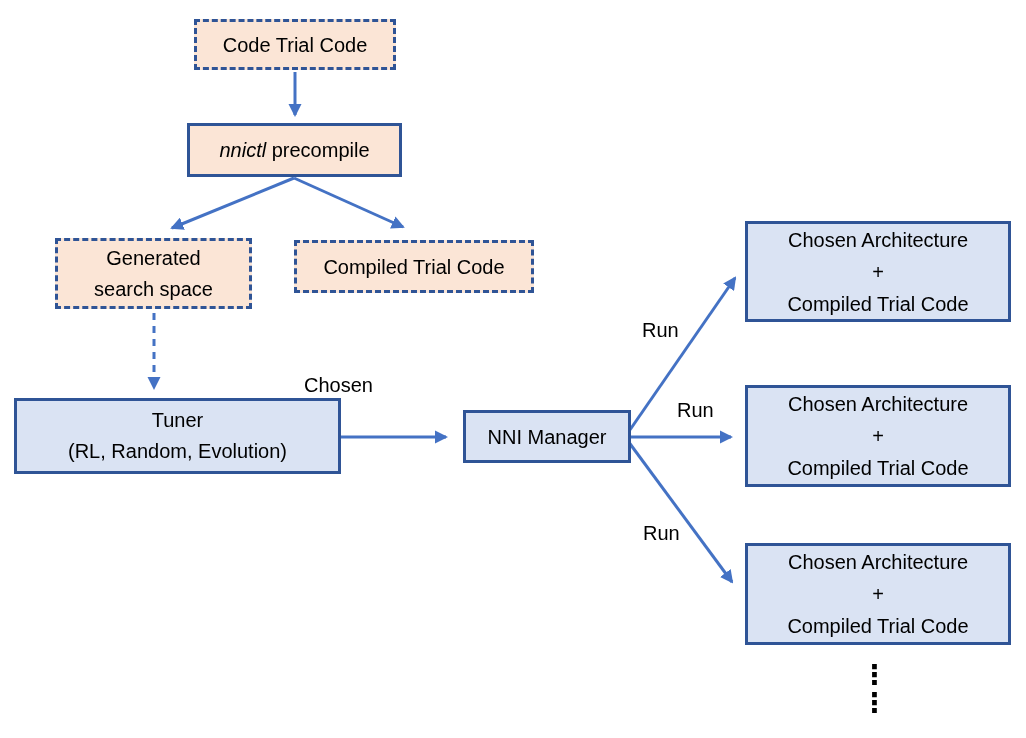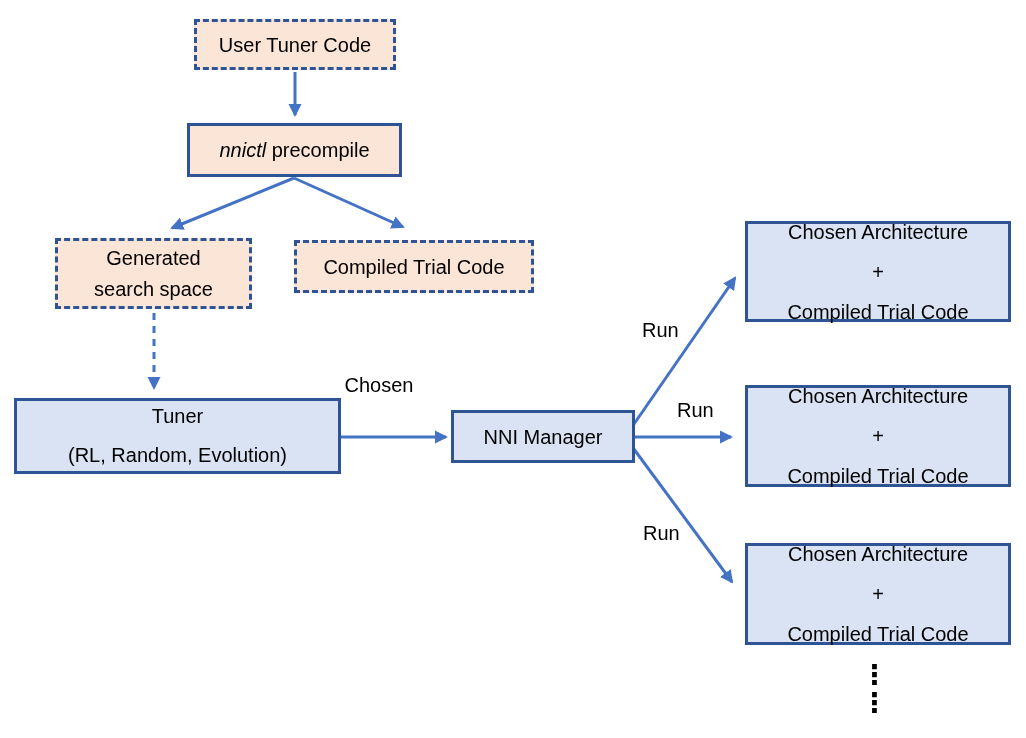--- a/index.html
+++ b/index.html
@@ -23,26 +23,25 @@
     position:absolute;
     box-sizing:border-box;
     display:flex;flex-direction:column;
     align-items:center;justify-content:center;
     text-align:center;
     font-size:20px;
     line-height:1.5;
   }
   .peach-solid{background:var(--peach);border:3px solid var(--border);}
   .peach-dashed{background:var(--peach);border:3px dashed var(--border);}
-  .blue-solid{background:var(--bluefill);border:3px solid var(--border);gap:8px;}
+  .blue-solid{background:var(--bluefill);border:3px solid var(--border);}
   .flabel{
     position:absolute;
     font-size:20px;
     line-height:1.25;
-    text-align:center;
     white-space:nowrap;
   }
   .ellipsis-col{
     position:absolute;
     display:flex;flex-direction:column;align-items:center;
     gap:2px;
     font-size:27px;
     font-weight:bold;
     line-height:0.95;
     letter-spacing:0;
@@ -66,42 +65,42 @@
       <line x1="294" y1="178" x2="403" y2="227" marker-end="url(#ah)"></line>
       <line x1="154" y1="313" x2="154" y2="388" stroke-dasharray="7 6" marker-end="url(#ah)"></line>
       <line x1="297" y1="437" x2="446" y2="437" marker-end="url(#ah)"></line>
       <line x1="625" y1="437" x2="735" y2="278" marker-end="url(#ah)"></line>
       <line x1="625" y1="437" x2="731" y2="437" marker-end="url(#ah)"></line>
       <line x1="625" y1="437" x2="732" y2="582" marker-end="url(#ah)"></line>
     </g>
   </svg>
 
   <div class="box peach-dashed" style="left:194px;top:19px;width:202px;height:51px;">
-    <span>User Tuner Code</span>
+    <span>Code Trial Code</span>
   </div>
 
   <div class="box peach-solid" style="left:187px;top:123px;width:215px;height:54px;">
     <span><span class="italic">nnictl</span><span> precompile</span></span>
   </div>
 
   <div class="box peach-dashed" style="left:55px;top:238px;width:197px;height:71px;line-height:1.55;">
     <span>Generated</span>
     <span>search space</span>
   </div>
 
   <div class="box peach-dashed" style="left:294px;top:240px;width:240px;height:53px;">
     <span>Compiled Trial Code</span>
   </div>
 
   <div class="box blue-solid" style="left:14px;top:398px;width:327px;height:76px;line-height:1.55;">
     <span>Tuner</span>
     <span>(RL, Random, Evolution)</span>
   </div>
 
-  <div class="box blue-solid" style="left:451px;top:410px;width:184px;height:53px;text-align:right;">
+  <div class="box blue-solid" style="left:463px;top:410px;width:168px;height:53px;text-align:right;">
     <span>NNI Manager</span>
   </div>
 
   <div class="box blue-solid" style="left:745px;top:221px;width:266px;height:101px;line-height:1.6;">
     <span>Chosen Architecture</span>
     <span>+</span>
     <span>Compiled Trial Code</span>
   </div>
 
   <div class="box blue-solid" style="left:745px;top:385px;width:266px;height:102px;line-height:1.6;">

